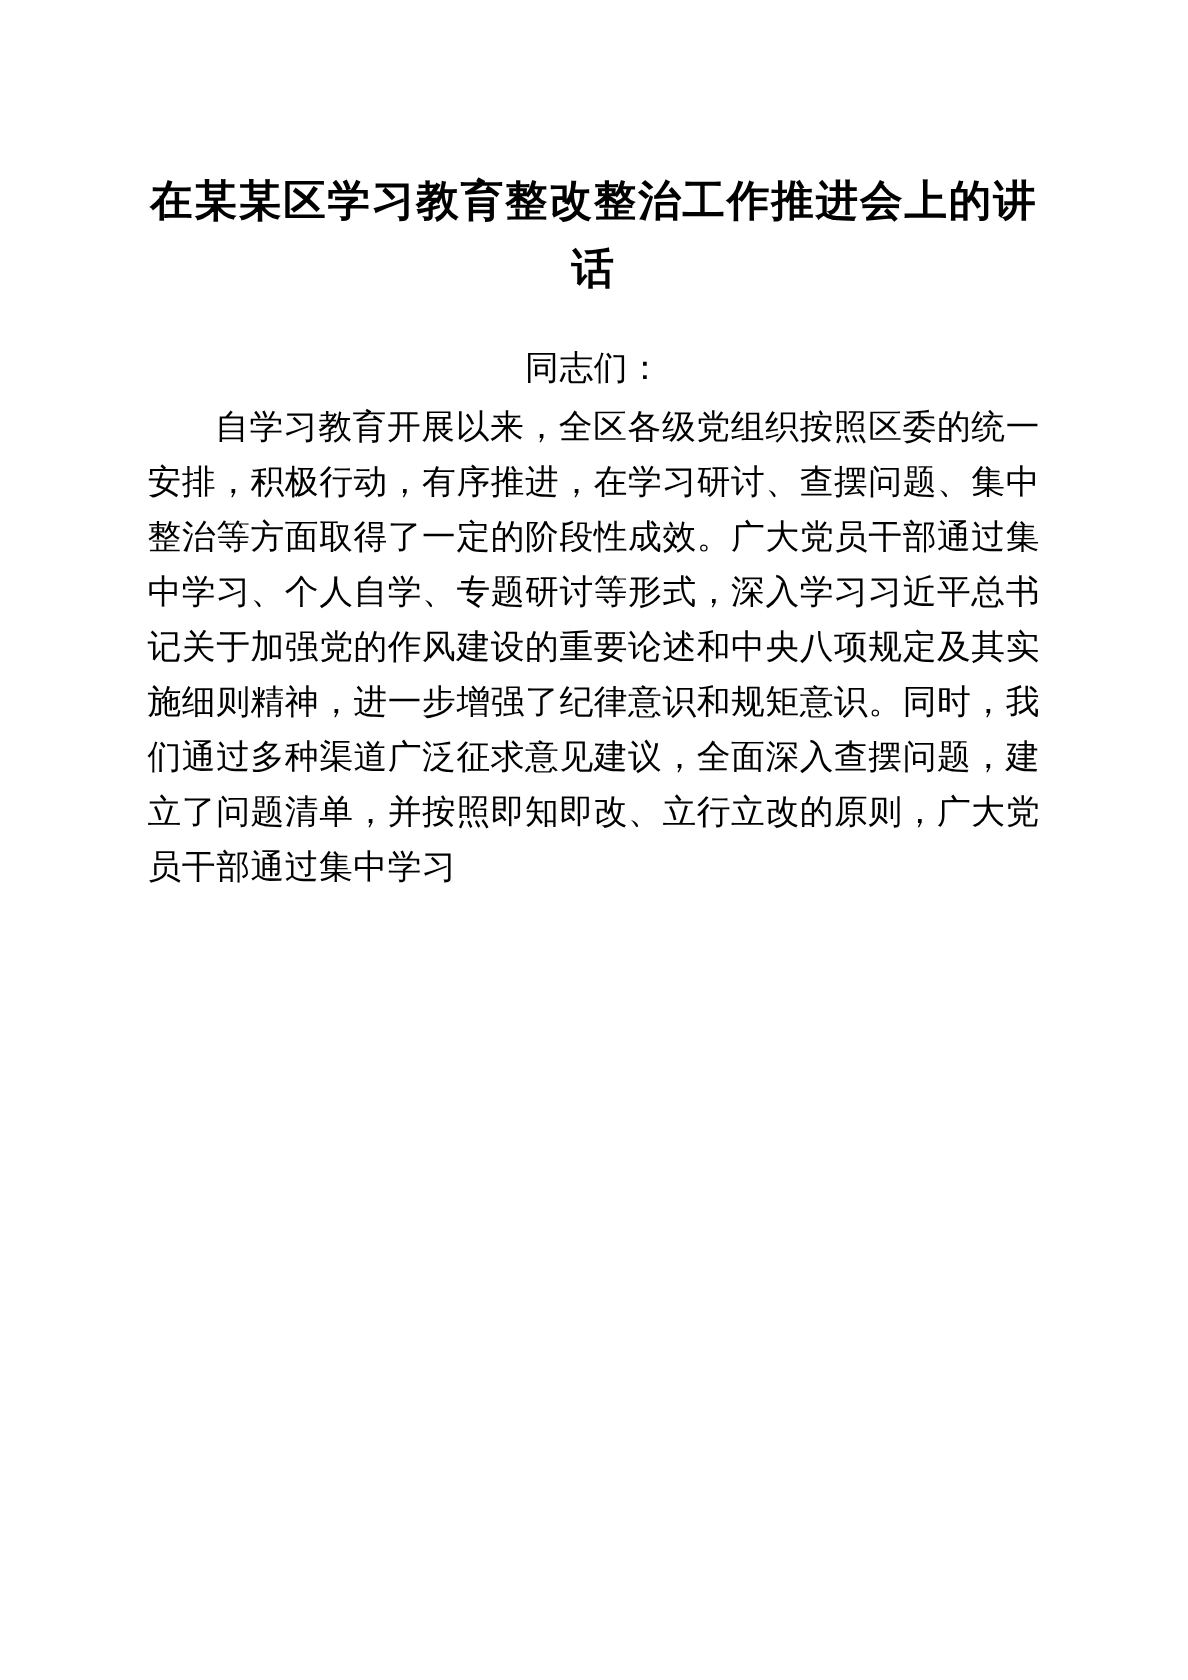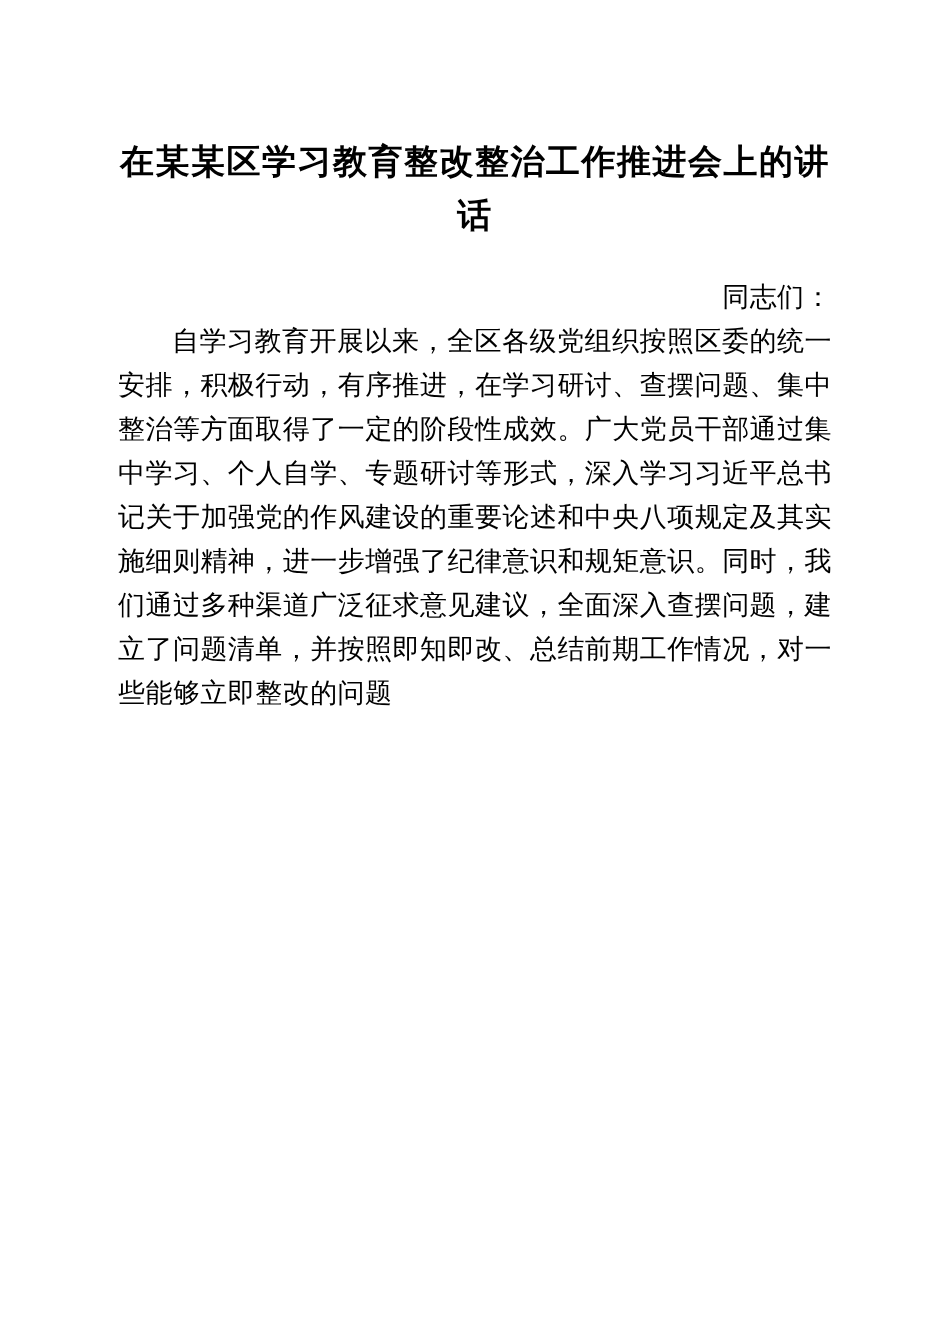--- a/index.html
+++ b/index.html
@@ -33,32 +33,33 @@
     margin: 0;
     font-size: 27px;
     line-height: 44px;
     letter-spacing: 0.45px;
     text-align: justify;
     color: #000000;
     font-family: "Liberation Serif", "DejaVu Serif", serif;
   }
   .doc-body p.salutation {
     text-indent: 0;
-    text-align: right;
+    text-align: center;
+    font-family: Liberation Mono, monospace;
   }
   .doc-body p.indent {
     text-indent: 2em;
   }
 </style>
 </head>
 <body>
 
 <div class="page">
   <h1 class="doc-title">在某某区学习教育整改整治工作推进会上的讲话</h1>
 
   <div class="doc-body">
     <p class="salutation">同志们：</p>
 
 
 
-    <p class="indent">自学习教育开展以来，全区各级党组织按照区委的统一安排，积极行动，有序推进，在学习研讨、查摆问题、集中整治等方面取得了一定的阶段性成效。广大党员干部通过集中学习、个人自学、专题研讨等形式，深入学习习近平总书记关于加强党的作风建设的重要论述和中央八项规定及其实施细则精神，进一步增强了纪律意识和规矩意识。同时，我们通过多种渠道广泛征求意见建议，全面深入查摆问题，建立了问题清单，并按照即知即改、总结前期工作情况，对一些能够立即整改的问题</p>
+    <p class="indent">自学习教育开展以来，全区各级党组织按照区委的统一安排，积极行动，有序推进，在学习研讨、查摆问题、集中整治等方面取得了一定的阶段性成效。广大党员干部通过集中学习、个人自学、专题研讨等形式，深入学习习近平总书记关于加强党的作风建设的重要论述和中央八项规定及其实施细则精神，进一步增强了纪律意识和规矩意识。同时，我们通过多种渠道广泛征求意见建议，全面深入查摆问题，建立了问题清单，并按照即知即改、立行立改的原则，广大党员干部通过集中学习</p>
   </div>
 </div>
 
 </body></html>

